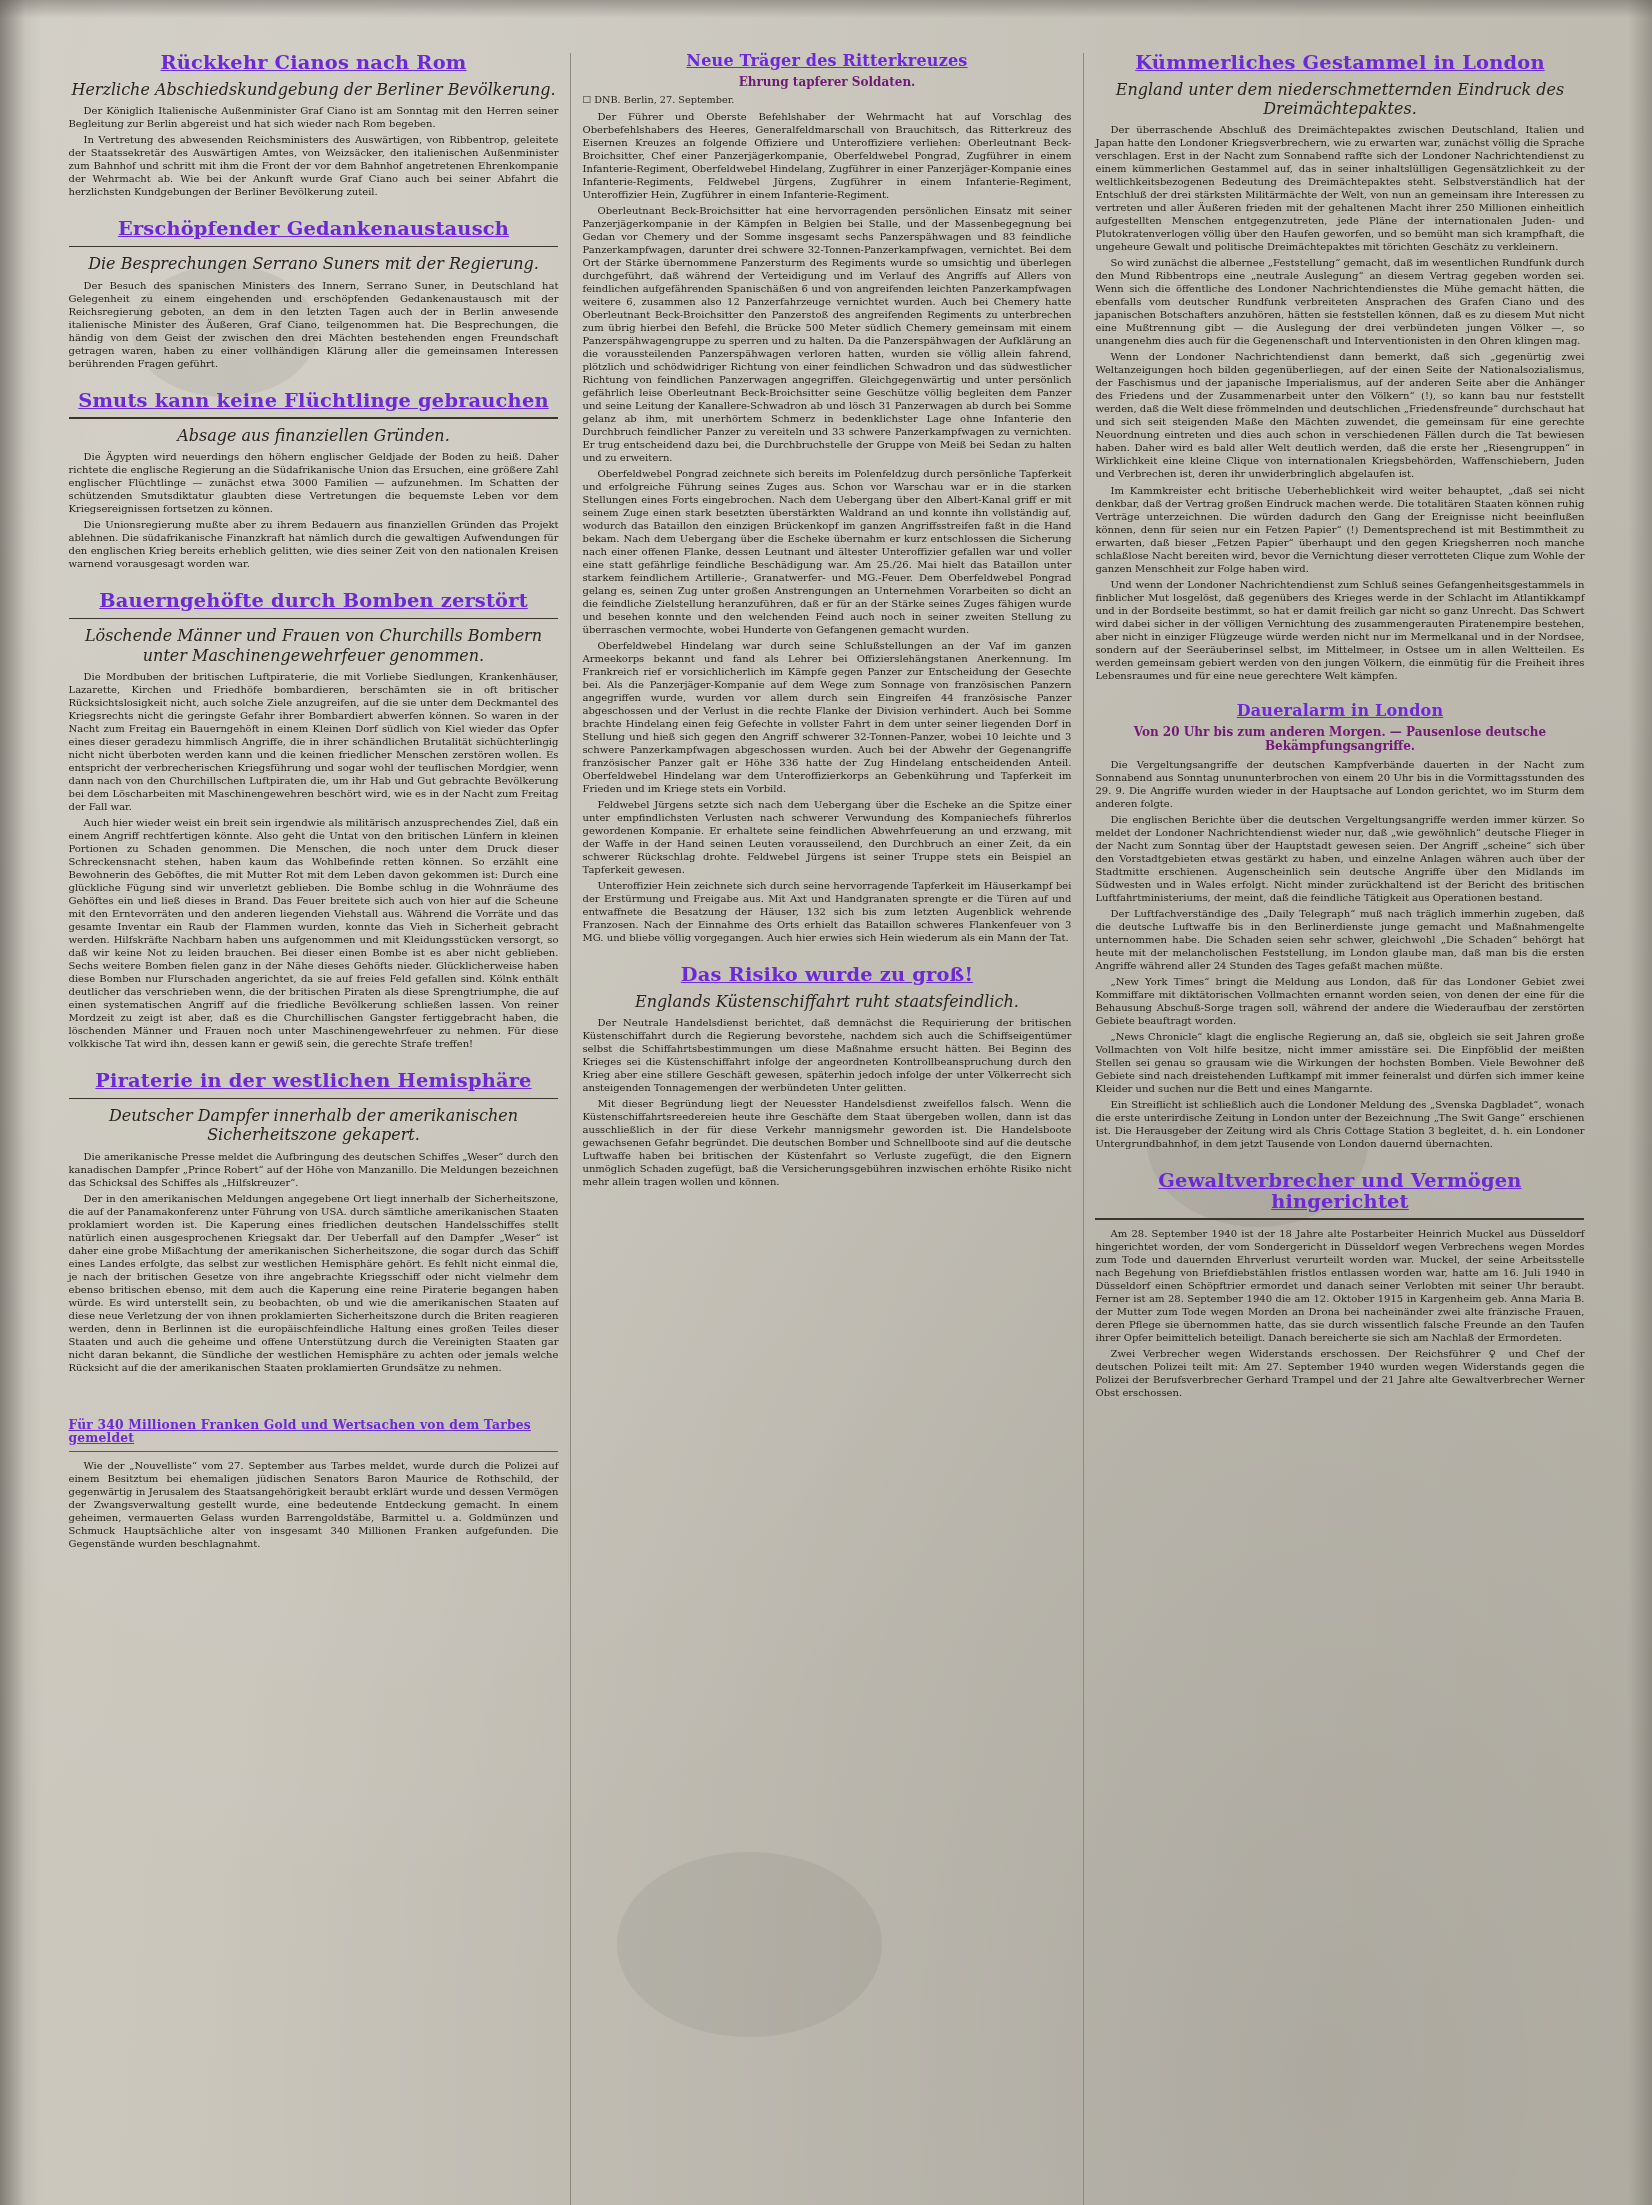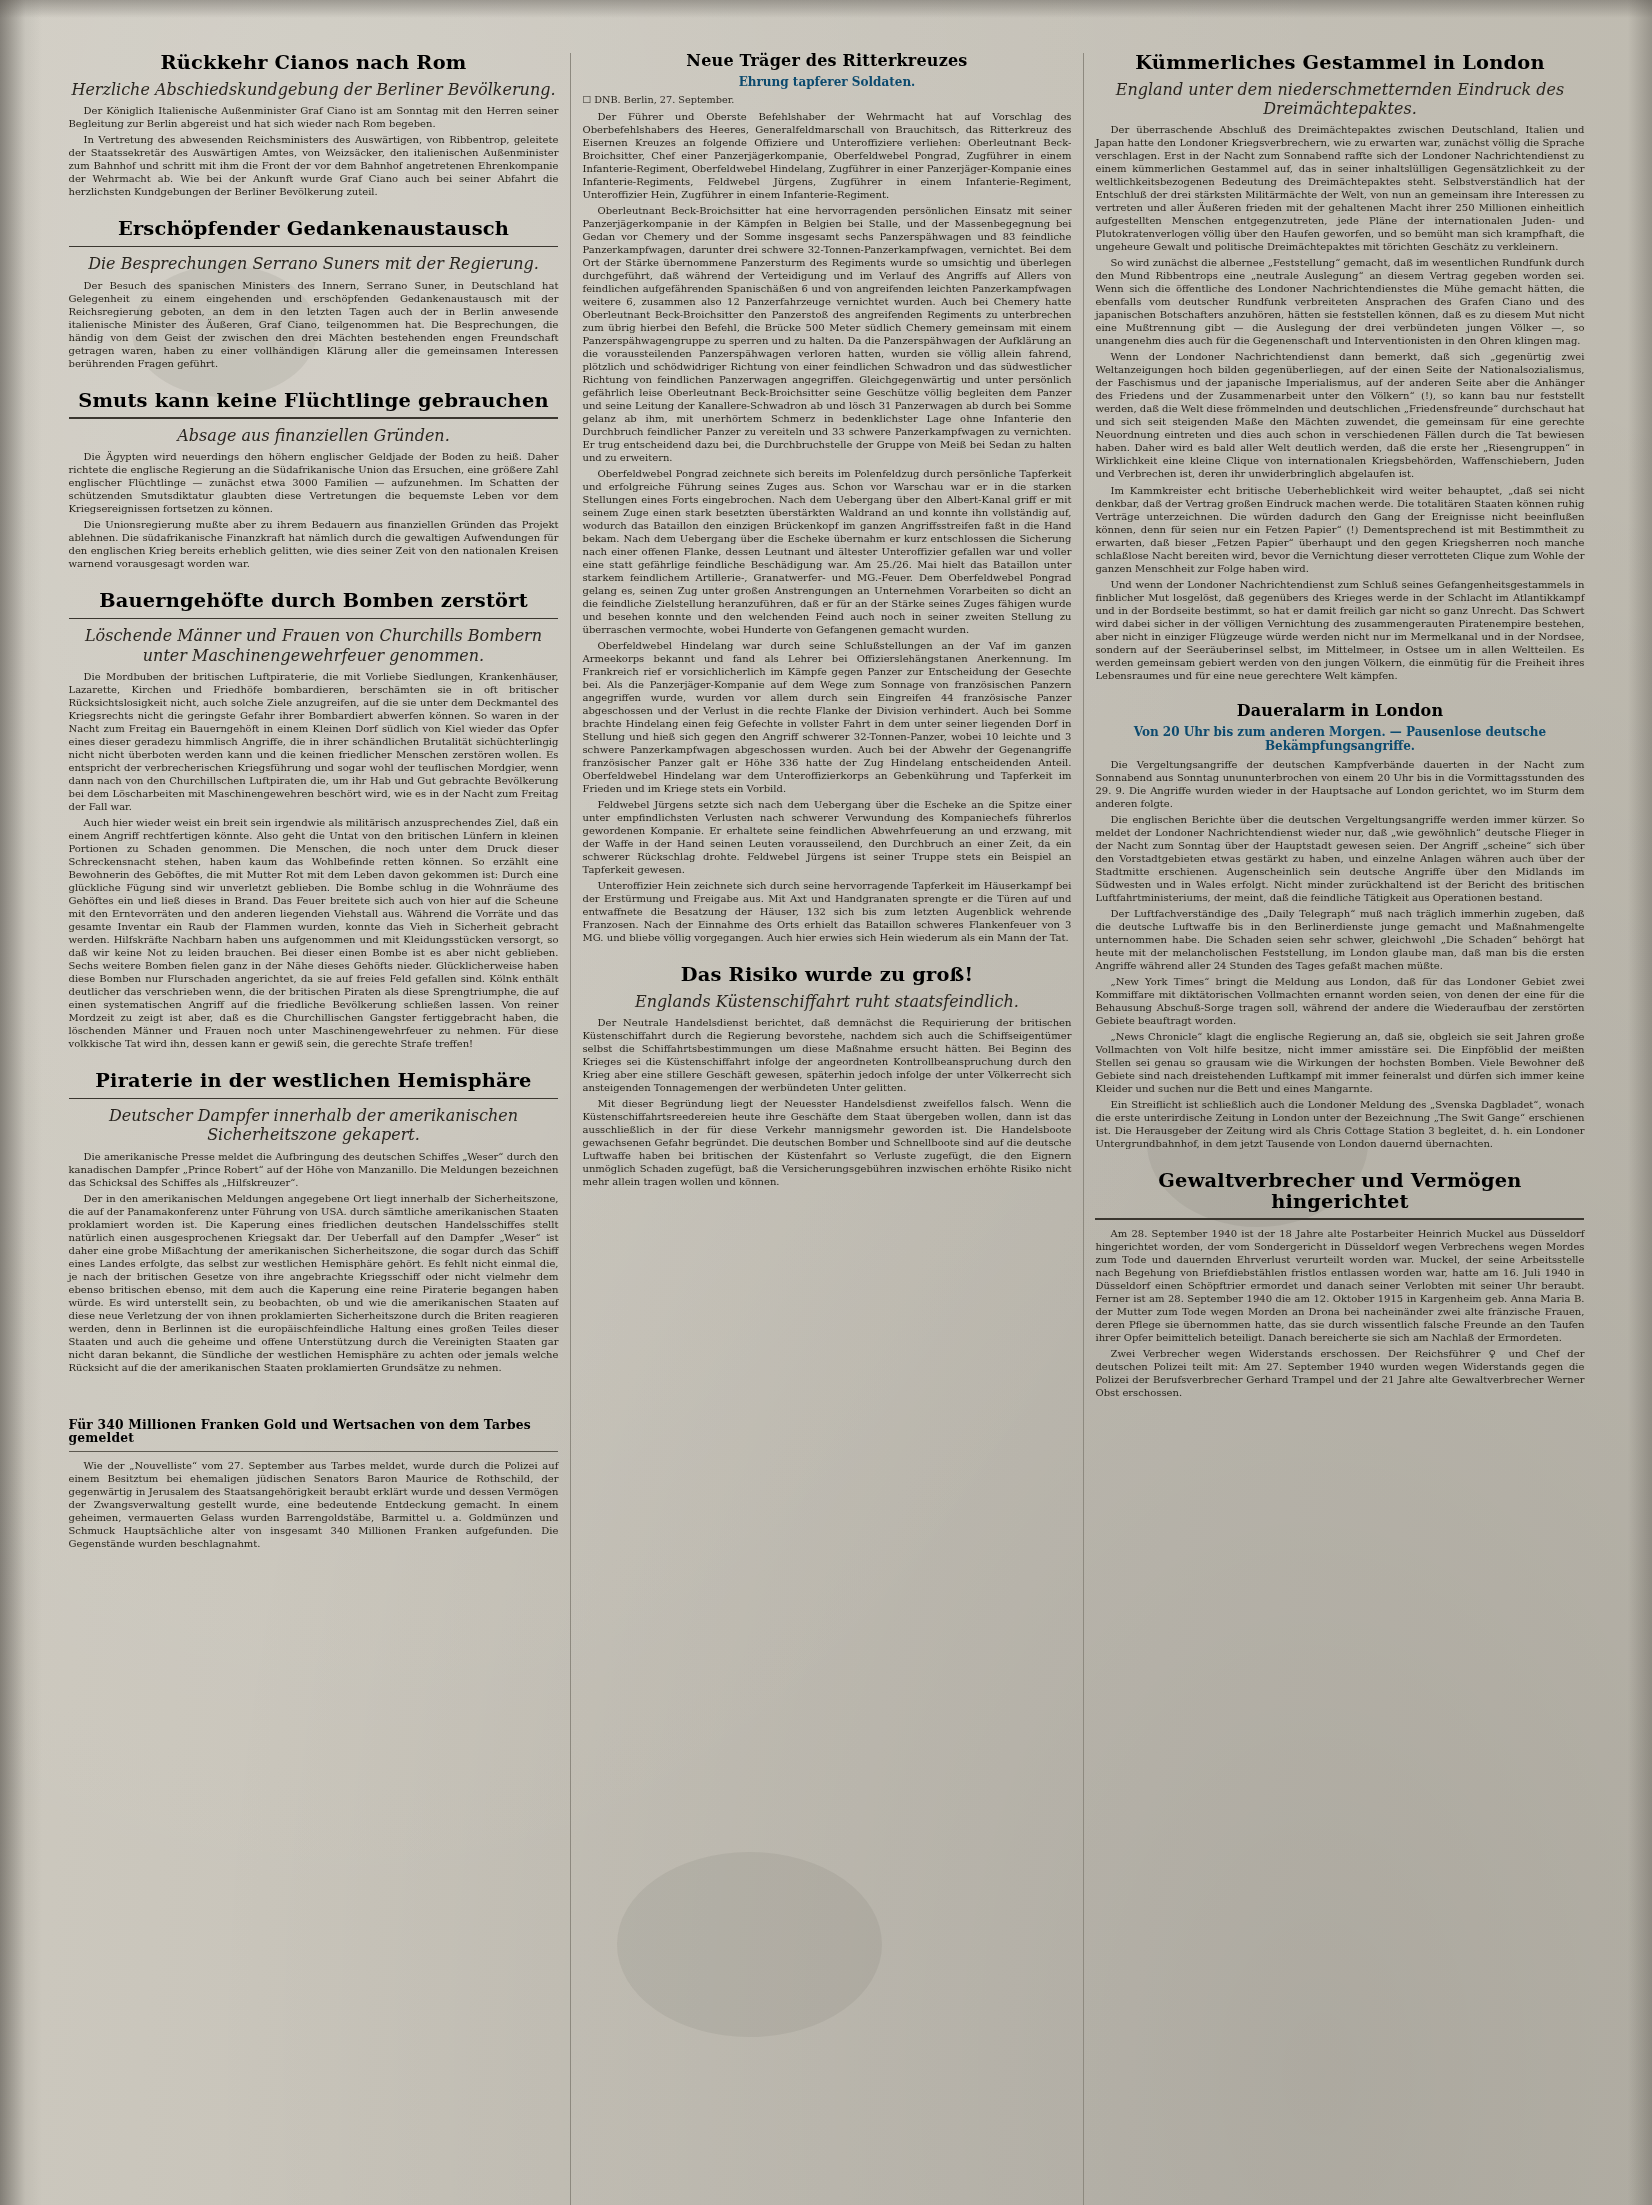--- a/index.html
+++ b/index.html
@@ -54,34 +54,35 @@
     padding: 0 11.5px;
     width: 33.333%;
   }
   .col + .col {
     border-left: 0.9px solid #8d897f;
   }
 
   .headline {
     font-family: "DejaVu Serif", serif;
     font-weight: bold;
-    color: #000000;
+    color: #6d28d9;
     text-align: center;
     line-height: 1.05;
     margin: 0 0 6.2px 0;
     letter-spacing: 0.2px;
+    text-decoration: underline;
   }
   .h-main { font-size: 19.4px; }
   .h-big  { font-size: 16px; }
   .h-sub {
     font-family: "DejaVu Serif", serif;
     font-weight: bold;
     font-size: 12px;
     text-align: center;
-    color: #0c4a6e;
+    color: #701a75;
     margin: 0 0 4.4px 0;
     line-height: 1.15;
   }
   .h-sub2 {
     font-family: "DejaVu Serif", serif;
     font-size: 16px;
     font-style: italic;
     text-align: center;
     color: #2a2620;
     margin: 0 0 5.3px 0;

